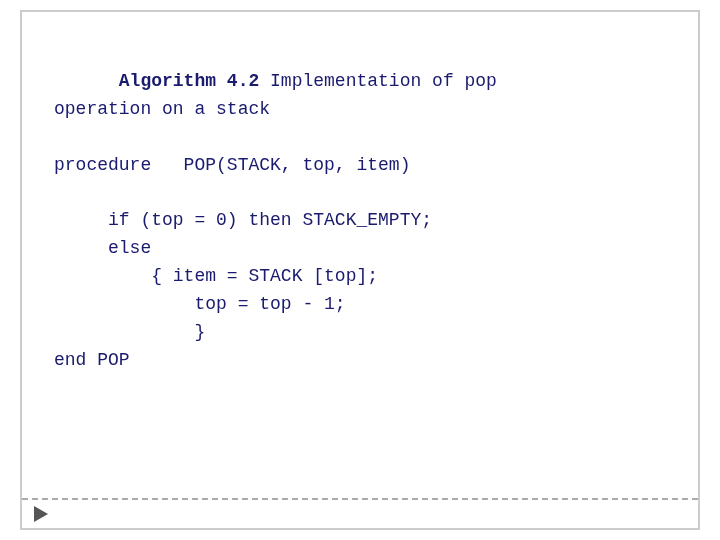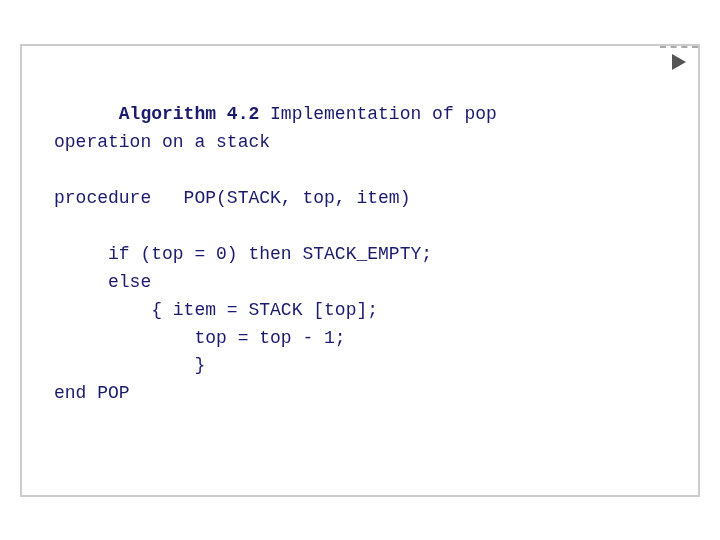--- a/index.html
+++ b/index.html
@@ -14,24 +14,25 @@
       background: #ffffff;
       display: flex;
       flex-direction: column;
       align-items: center;
       justify-content: center;
       font-family: Arial, sans-serif;
     }
 
     .slide-container {
       width: 680px;
-      height: 453px;
+      height: 520px;
       background: #ffffff;
       border: 2px solid #cccccc;
       display: flex;
+      flex-direction: column;
       position: relative;
     }
 
     .slide-content {
       flex: 1;
       padding: 28px 32px 20px 32px;
       overflow: hidden;
     }
 
     .code-block {

